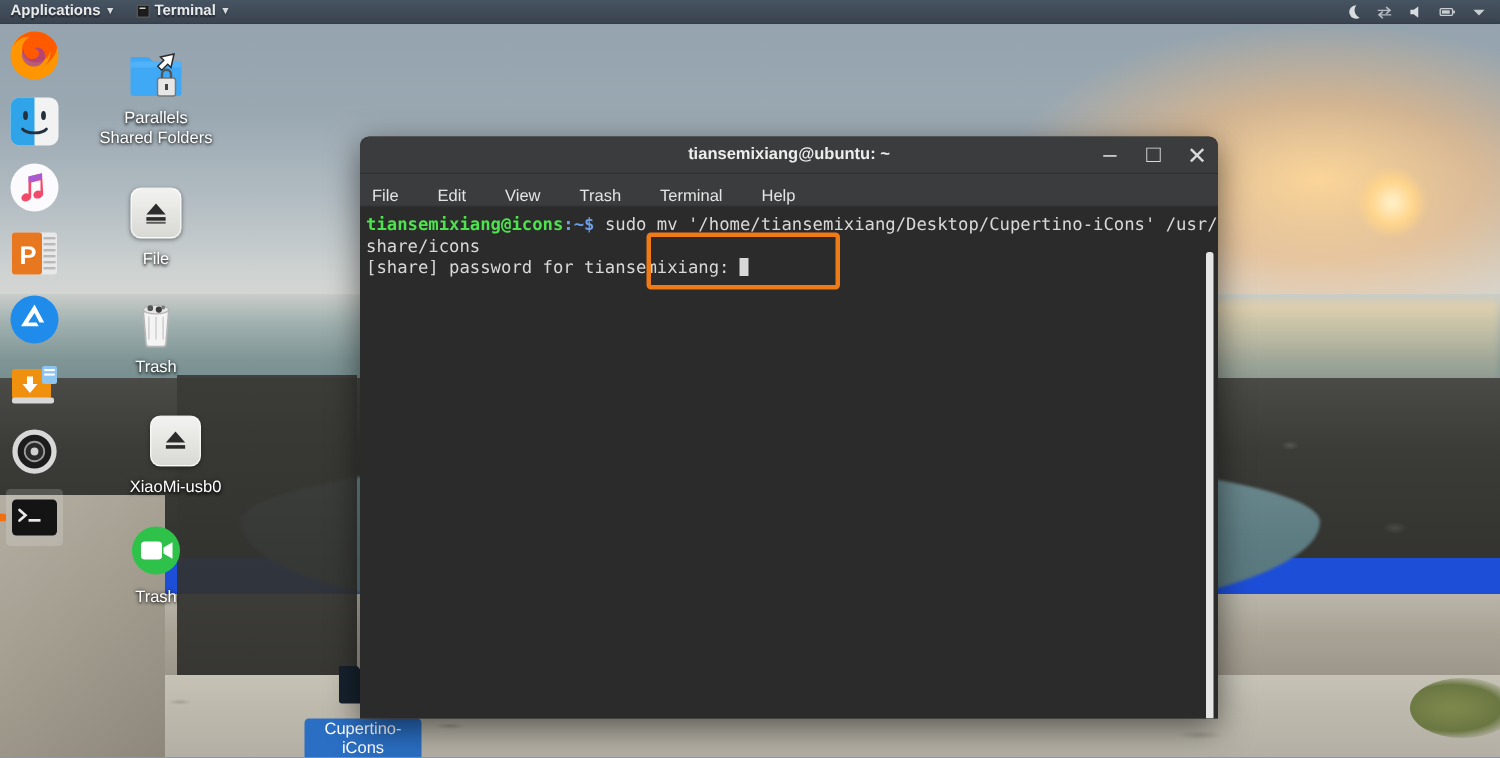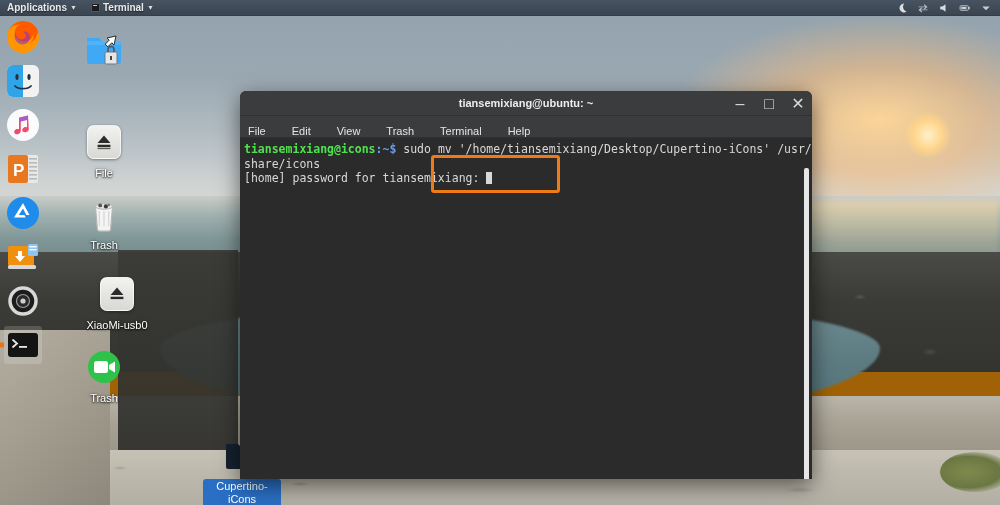--- a/index.html
+++ b/index.html
@@ -2,21 +2,21 @@
 <html><head>
 <meta charset="utf-8">
 <style>
   * { box-sizing: border-box; margin: 0; padding: 0; }
   html, body {
     width: 1000px; height: 505px; overflow: hidden;
     font-family: "Liberation Sans", sans-serif;
   }
   #screen {
     position: relative; width: 1000px; height: 505px;
-    background: #a16207; overflow: hidden; padding-left: 36px;
+    background: #1d4ed8; overflow: hidden; padding-left: 36px;
   }
 
   
   .wp-layer { position: absolute; left: 0; width: 1000px; }
   .wp-sky {
     top: 0; height: 215px;
     background:
       radial-gradient(ellipse 300px 150px at 880px 120px, rgba(255,214,150,0.95) 0%, rgba(255,190,120,0.55) 35%, rgba(190,190,190,0) 70%),
       linear-gradient(180deg, #93a2ad 0%, #9aa8b2 35%, #b2bcc2 62%, #cfd3d2 85%, #d9d9d4 100%);
   }
@@ -354,20 +354,21 @@
       <svg viewBox="0 0 40 40" width="40" height="40">
         <path d="M3 10h12l3 3h19v21a2 2 0 0 1-2 2H5a2 2 0 0 1-2-2z" fill="#3fa9f5"></path>
         <path d="M3 13h34v4H3z" fill="#5bb9fa" opacity=".6"></path>
         <path d="M23 10l9-2-2 9-2.2-2.2-4 4-2.6-2.6 4-4z" fill="#ffffff"></path>
         <path d="M23 10l9-2-2 9-2.2-2.2-4 4-2.6-2.6 4-4z" fill="none" stroke="#2b2b2b" stroke-width="1"></path>
         <rect x="21" y="24" width="12" height="12" rx="1.5" fill="#e6e6e6" stroke="#777" stroke-width="1"></rect>
         <path d="M24 24v-2.5a3 3 0 0 1 6 0V24" fill="none" stroke="#555" stroke-width="1.6"></path>
         <rect x="26" y="28" width="2" height="4" fill="#444"></rect>
       </svg>
     </div>
+    <span class="desk-label">Parallels Shared Folders</span>
   </div>
 
   <div class="desk-icon" style="left:65px; top:120px;">
     <div class="glyph">
       <div class="eject-tile">
         <svg viewBox="0 0 24 24" width="22" height="22">
           <path d="M12 5l7 8H5z" fill="#2b2b2b"></path>
           <rect x="5" y="15" width="14" height="2.6" fill="#2b2b2b"></rect>
           <rect x="5" y="18.4" width="14" height="1.4" fill="#5a5a5a"></rect>
         </svg>
@@ -437,21 +438,21 @@
       <span class="menu-item">File</span>
       <span class="menu-item">Edit</span>
       <span class="menu-item">View</span>
       <span class="menu-item">Trash</span>
       <span class="menu-item">Terminal</span>
       <span class="menu-item">Help</span>
     </div>
 
     <div id="term-body">
       <div id="term-text"><span class="c-prompt">tiansemixiang@icons</span><span class="c-path">:~$</span><span> sudo mv '/home/tiansemixiang/Desktop/Cupertino-iCons' /usr/share/icons</span>
-<span>[home] password for tiansemixiang: </span><span class="cursor"></span></div>
+<span>[share] password for tiansemixiang: </span><span class="cursor"></span></div>
       <div id="term-scrollbar"></div>
       <div id="term-scroll-thumb"></div>
     </div>
   </div>
 
   <div id="highlight-box"></div>
 
 </div>
 
 </body></html>

